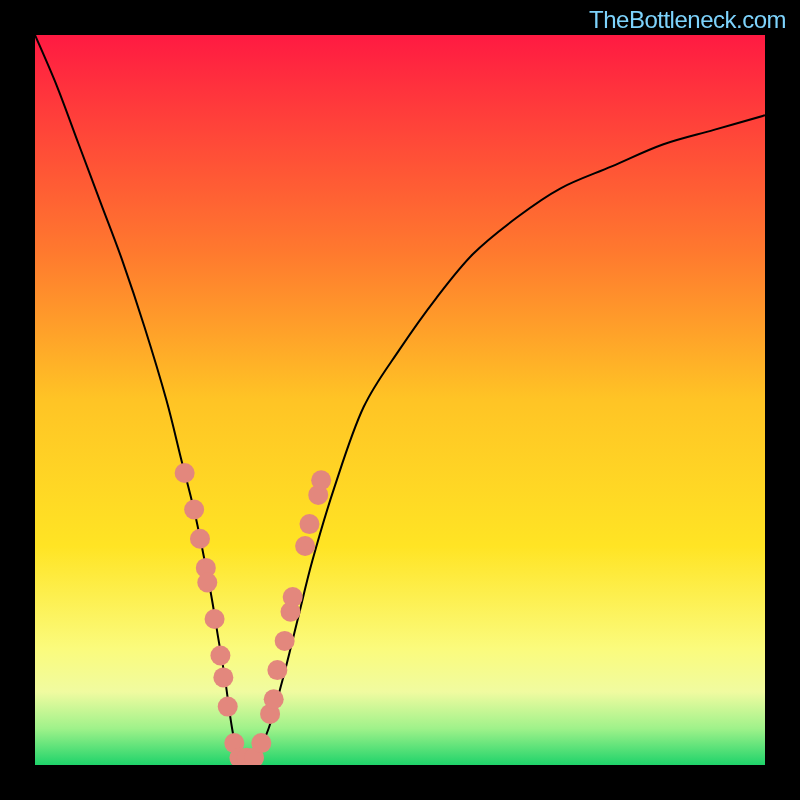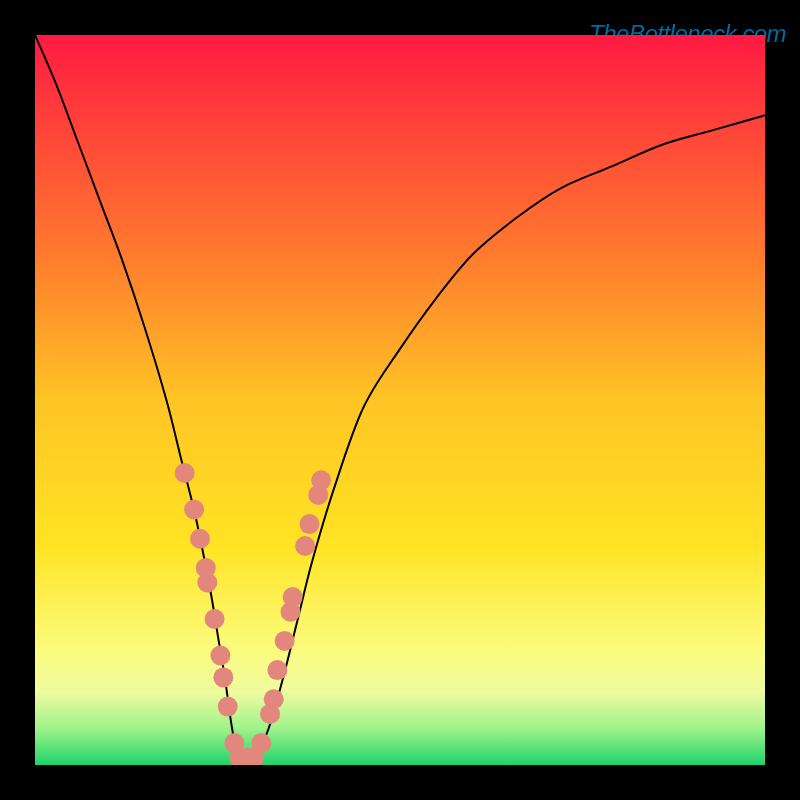--- a/index.html
+++ b/index.html
@@ -22,28 +22,27 @@
   .plot {
     position: absolute;
     left: 35px;
     top: 35px;
     width: 730px;
     height: 730px;
     overflow: visible;
   }
   .watermark {
     position: absolute;
-    top: 20px;
+    top: 6px;
     right: 14px;
-    color: #0369a1;
+    color: #7dd3fc;
     font-size: 24px;
     font-weight: 500;
     letter-spacing: -0.5px;
     user-select: none;
-    font-style: italic;
   }
 </style>
 </head>
 <body>
 
 <div class="frame">
   <div class="watermark">TheBottleneck.com</div>
   <div class="plot">
     <svg id="chart-svg" width="730" height="730" viewBox="0 0 730 730">
       <defs>

